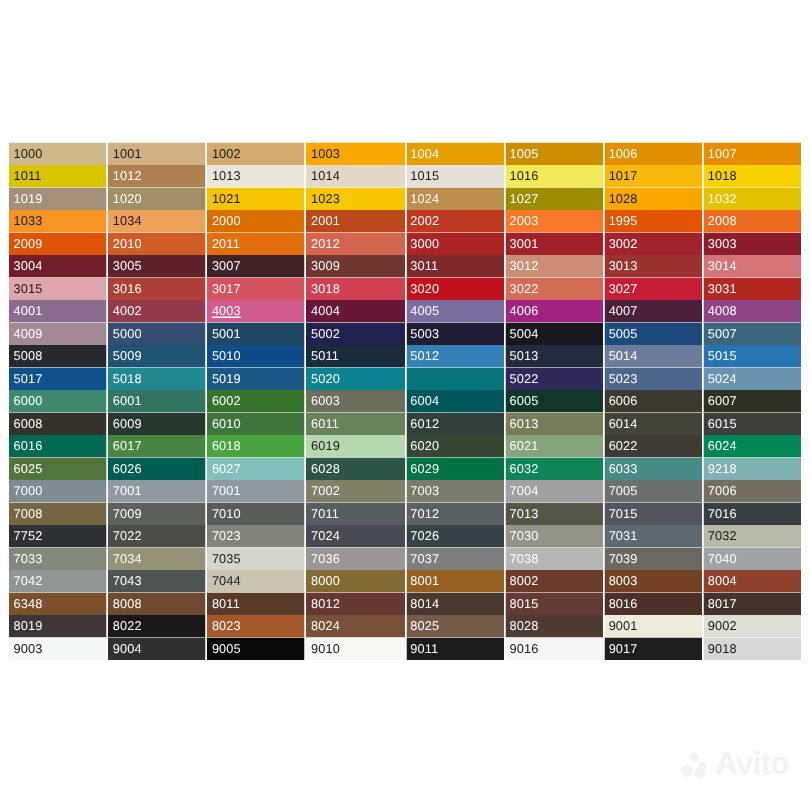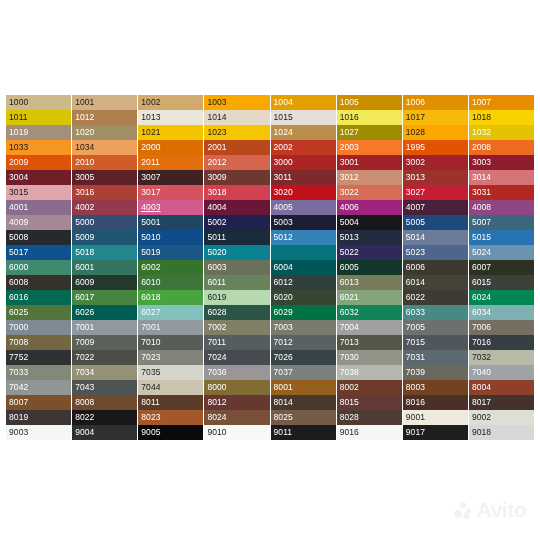--- a/index.html
+++ b/index.html
@@ -598,21 +598,21 @@
         <div class="ral-cell">
           <div class="ral-swatch" style="background: rgb(15, 133, 88);"></div>
           <div class="ral-code" style="color: rgb(255, 255, 255);">6032</div>
         </div>
         <div class="ral-cell">
           <div class="ral-swatch" style="background: rgb(71, 138, 132);"></div>
           <div class="ral-code" style="color: rgb(255, 255, 255);">6033</div>
         </div>
         <div class="ral-cell">
           <div class="ral-swatch" style="background: rgb(127, 176, 178);"></div>
-          <div class="ral-code" style="color: rgb(255, 255, 255);">6034</div>
+          <div class="ral-code" style="color: rgb(255, 255, 255);">9218</div>
         </div>
       </div>
       <div class="ral-row">
         <div class="ral-cell">
           <div class="ral-swatch" style="background: rgb(126, 139, 146);"></div>
           <div class="ral-code" style="color: rgb(255, 255, 255);">7000</div>
         </div>
         <div class="ral-cell">
           <div class="ral-swatch" style="background: rgb(143, 153, 159);"></div>
           <div class="ral-code" style="color: rgb(255, 255, 255);">7001</div>
@@ -774,21 +774,21 @@
           <div class="ral-code" style="color: rgb(255, 255, 255);">8003</div>
         </div>
         <div class="ral-cell">
           <div class="ral-swatch" style="background: rgb(142, 64, 42);"></div>
           <div class="ral-code" style="color: rgb(255, 255, 255);">8004</div>
         </div>
       </div>
       <div class="ral-row">
         <div class="ral-cell">
           <div class="ral-swatch" style="background: rgb(123, 80, 42);"></div>
-          <div class="ral-code" style="color: rgb(255, 255, 255);">8007</div>
+          <div class="ral-code" style="color: rgb(255, 255, 255);">6348</div>
         </div>
         <div class="ral-cell">
           <div class="ral-swatch" style="background: rgb(111, 74, 47);"></div>
           <div class="ral-code" style="color: rgb(255, 255, 255);">8008</div>
         </div>
         <div class="ral-cell">
           <div class="ral-swatch" style="background: rgb(90, 58, 41);"></div>
           <div class="ral-code" style="color: rgb(255, 255, 255);">8011</div>
         </div>
         <div class="ral-cell">

